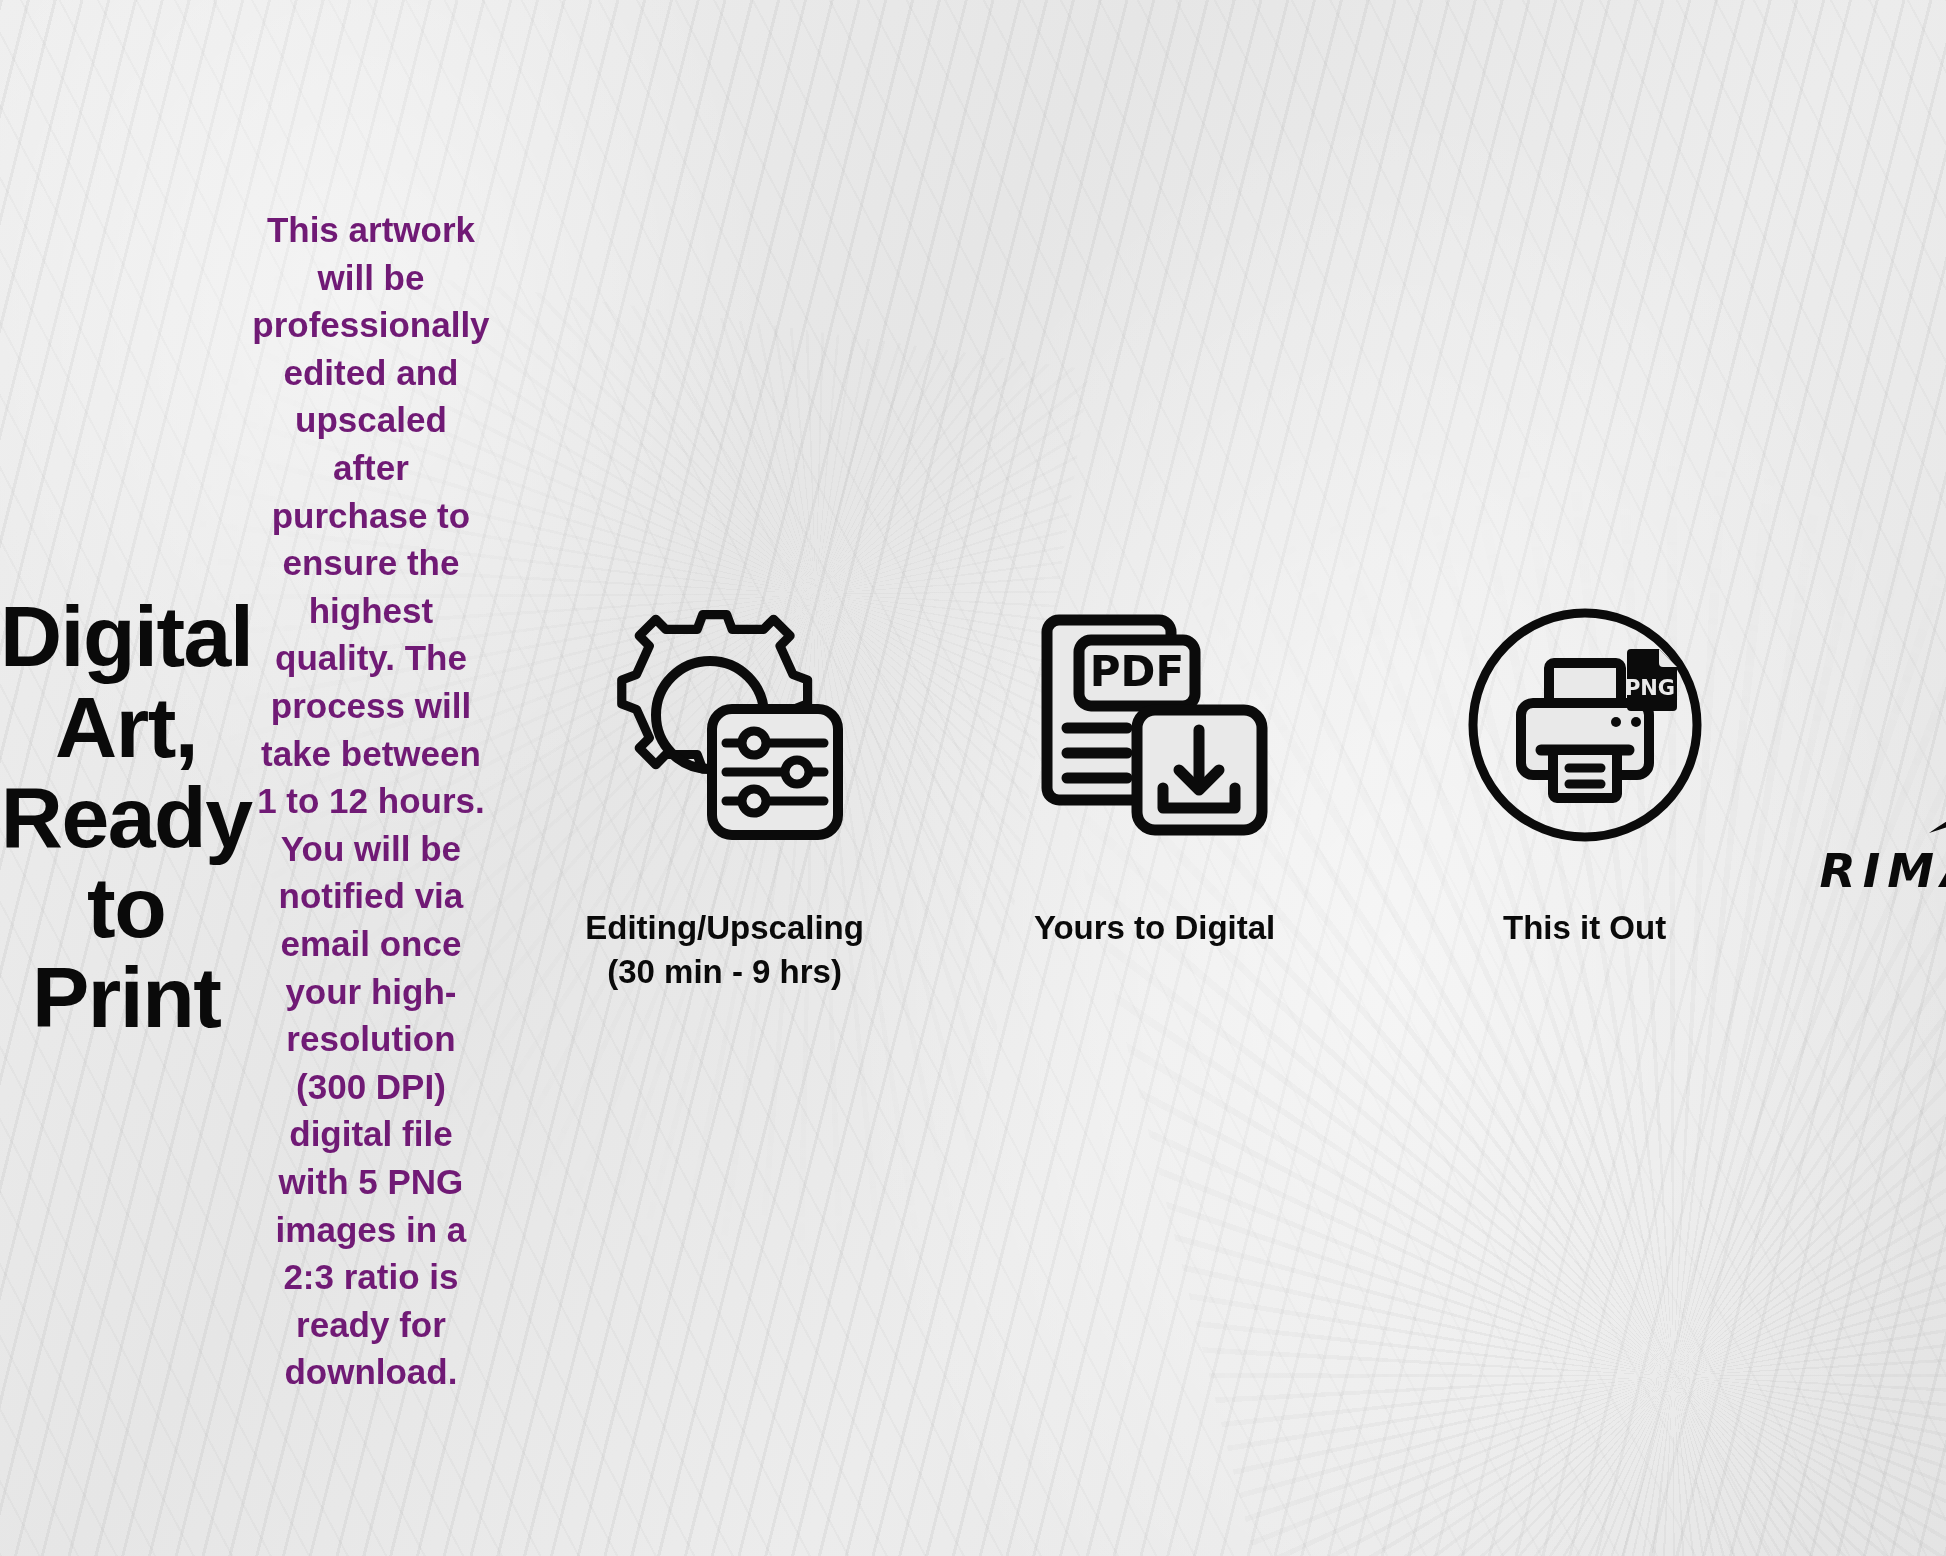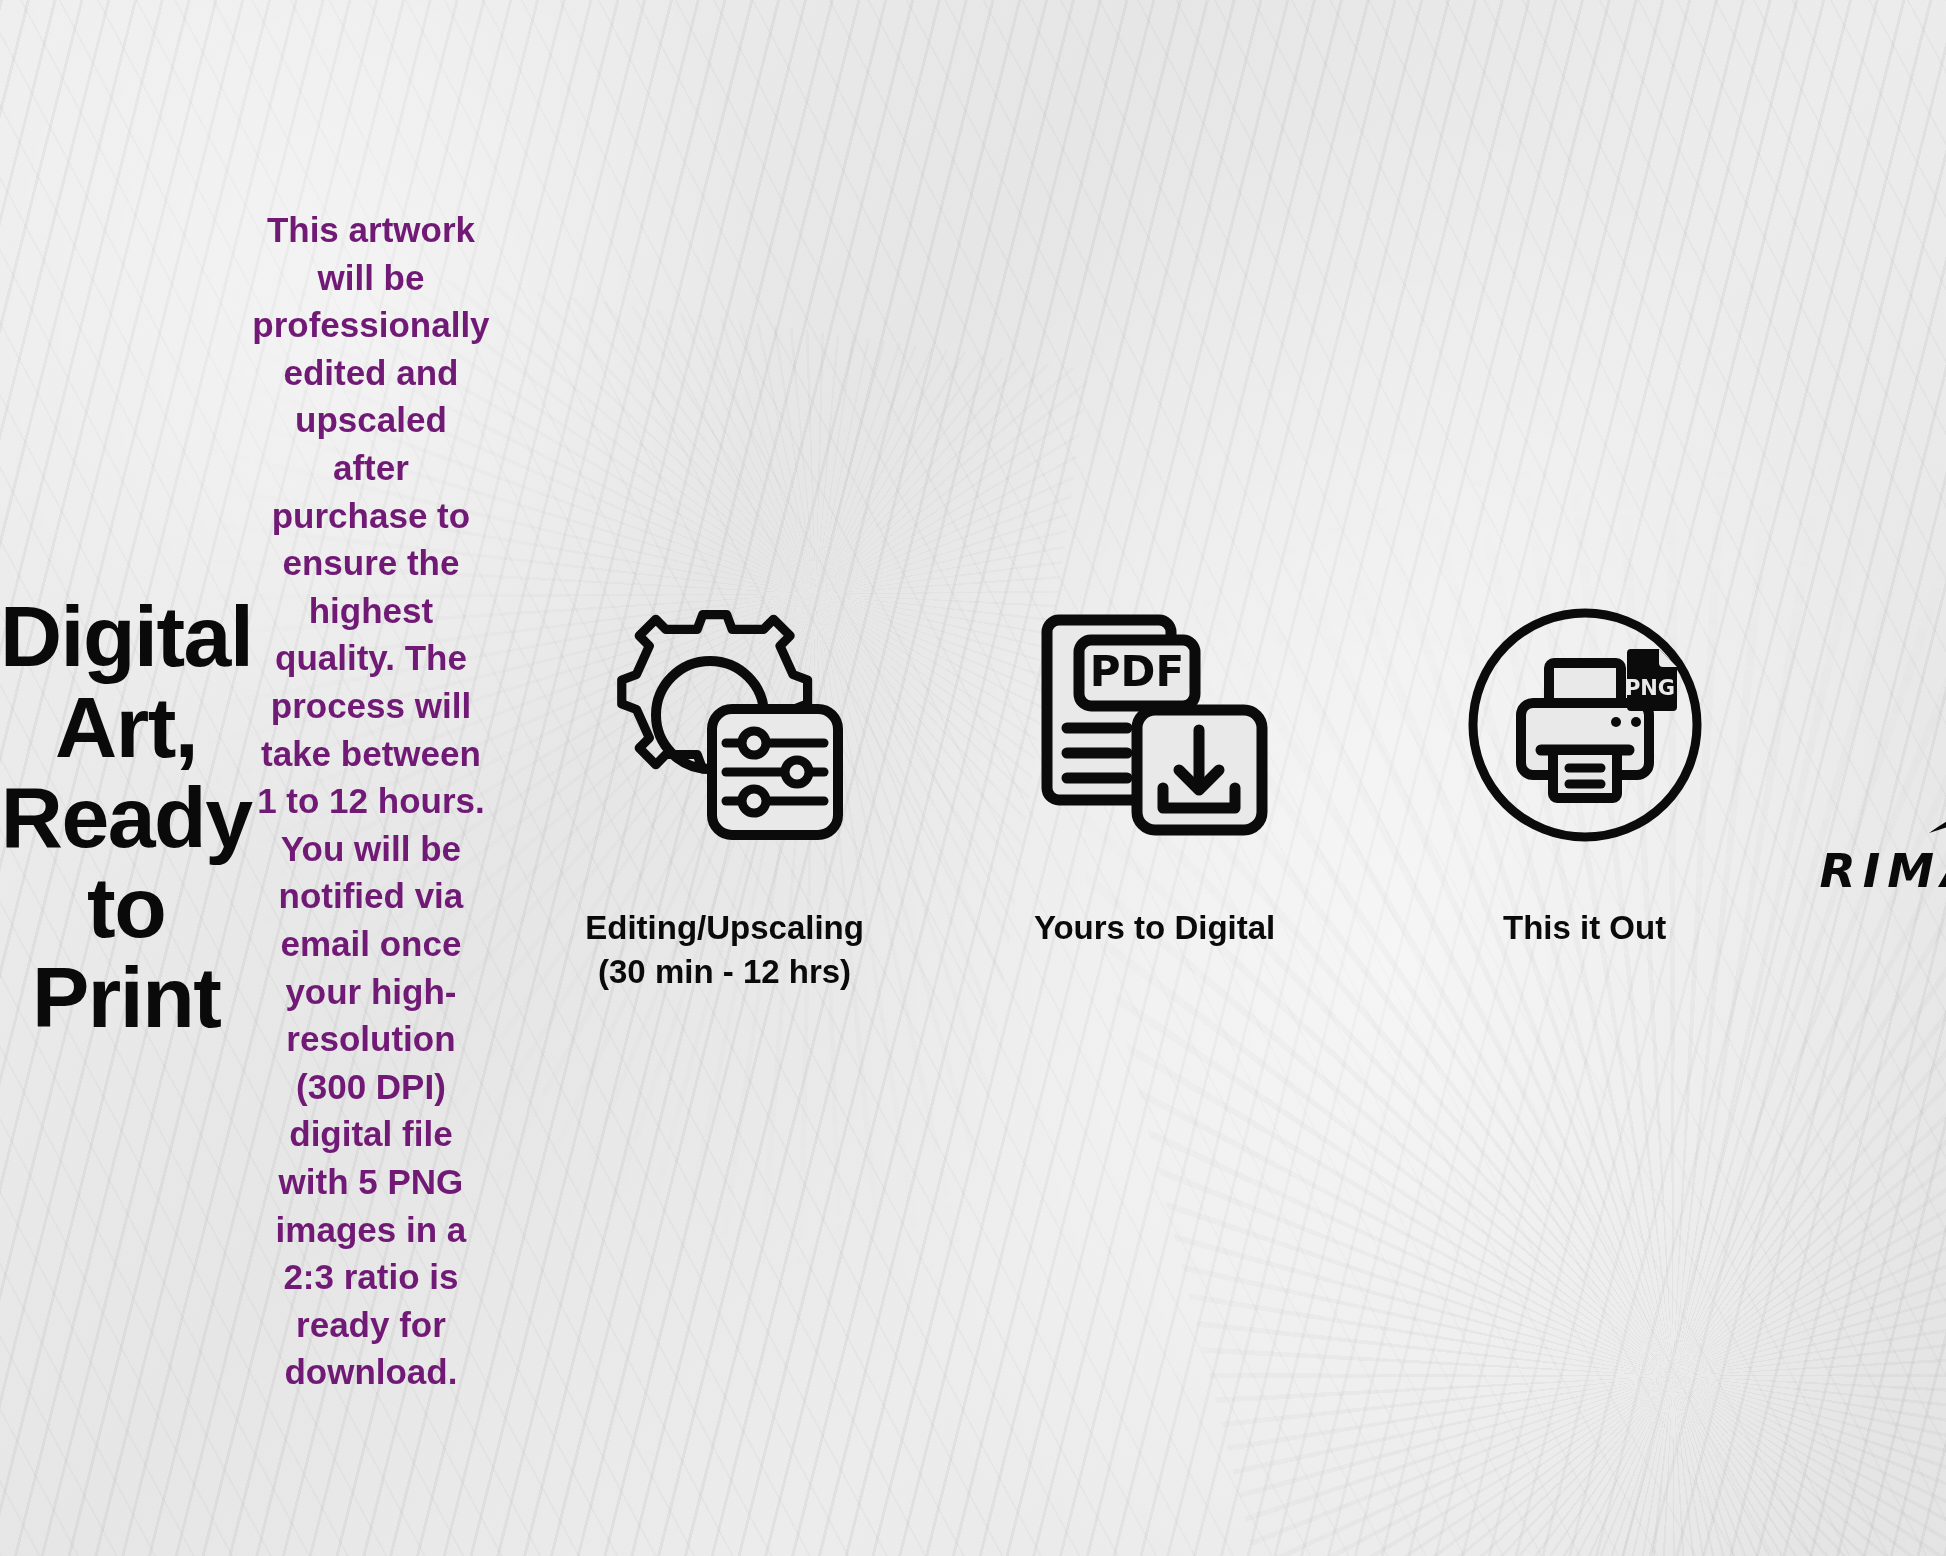--- a/index.html
+++ b/index.html
@@ -175,21 +175,21 @@
           <circle cx="152" cy="138" r="12" fill="#e9e9e9" stroke="#0b0b0b" stroke-width="9"></circle>
 
           <line x1="124" y1="167" x2="222" y2="167" stroke="#0b0b0b" stroke-width="9" stroke-linecap="round"></line>
           <circle cx="195" cy="167" r="12" fill="#e9e9e9" stroke="#0b0b0b" stroke-width="9"></circle>
 
           <line x1="124" y1="196" x2="222" y2="196" stroke="#0b0b0b" stroke-width="9" stroke-linecap="round"></line>
           <circle cx="152" cy="196" r="12" fill="#e9e9e9" stroke="#0b0b0b" stroke-width="9"></circle>
         </svg>
       </div>
       <div class="icon-label">Editing/Upscaling
-(30 min - 12 hrs)</div>
+(30 min - 9 hrs)</div>
     </div>
 
     <div class="icon-cell">
       <div class="icon-art">
         <svg width="235" height="230" viewBox="0 0 235 230" fill="none">
 
           <rect x="10" y="10" width="124" height="180" rx="12" stroke="#0b0b0b" stroke-width="11" fill="#e9e9e9"></rect>
 
           <rect x="42" y="30" width="116" height="66" rx="12" stroke="#0b0b0b" stroke-width="11" fill="#e9e9e9"></rect>
           <text x="100" y="76" font-family="'DejaVu Sans',sans-serif" font-size="42" font-weight="700" fill="#0b0b0b" text-anchor="middle">PDF</text>

